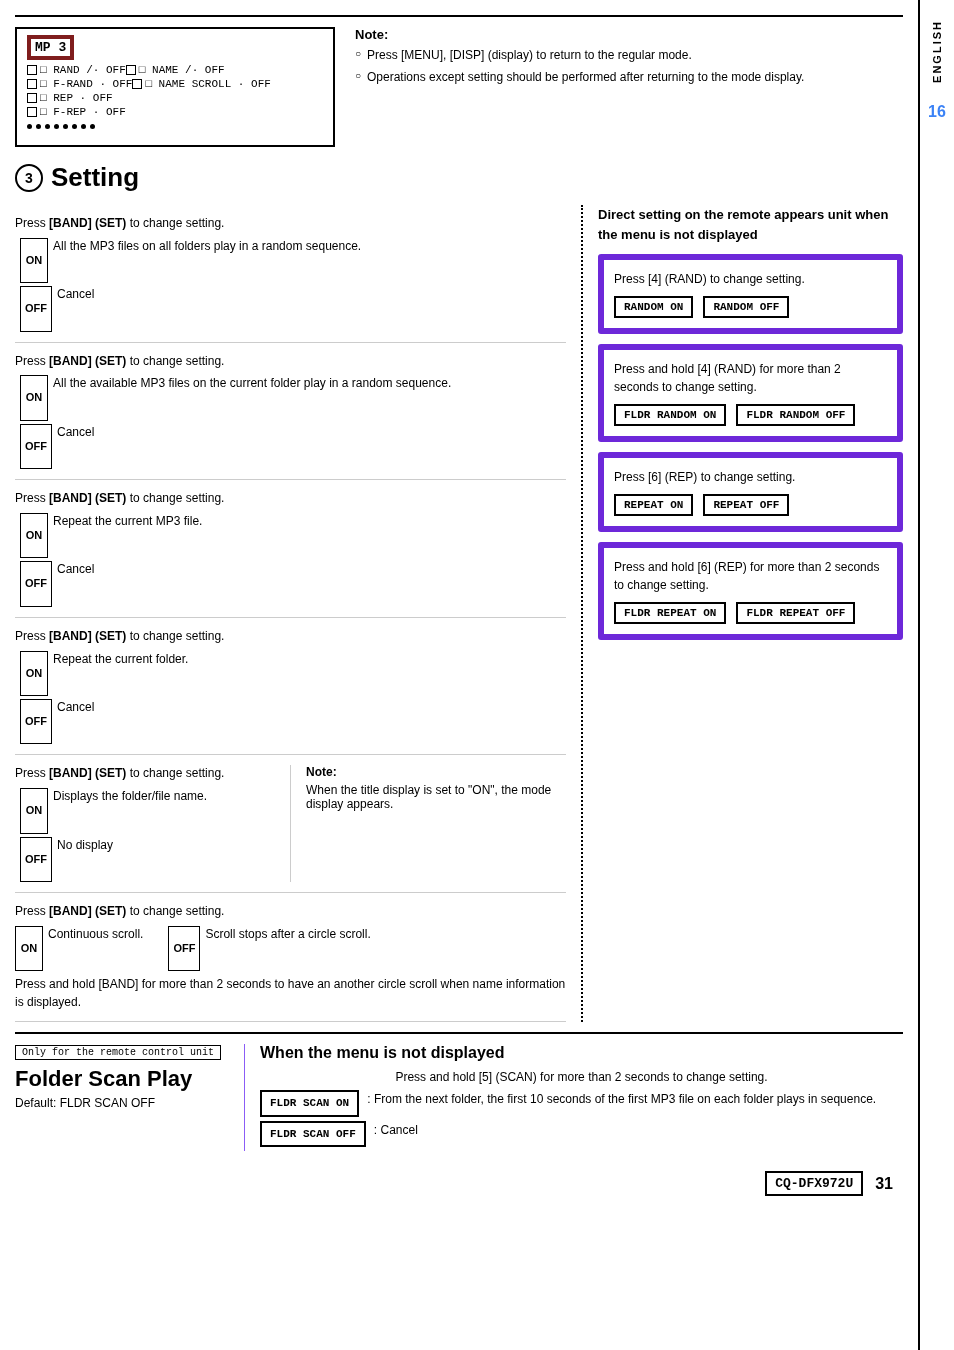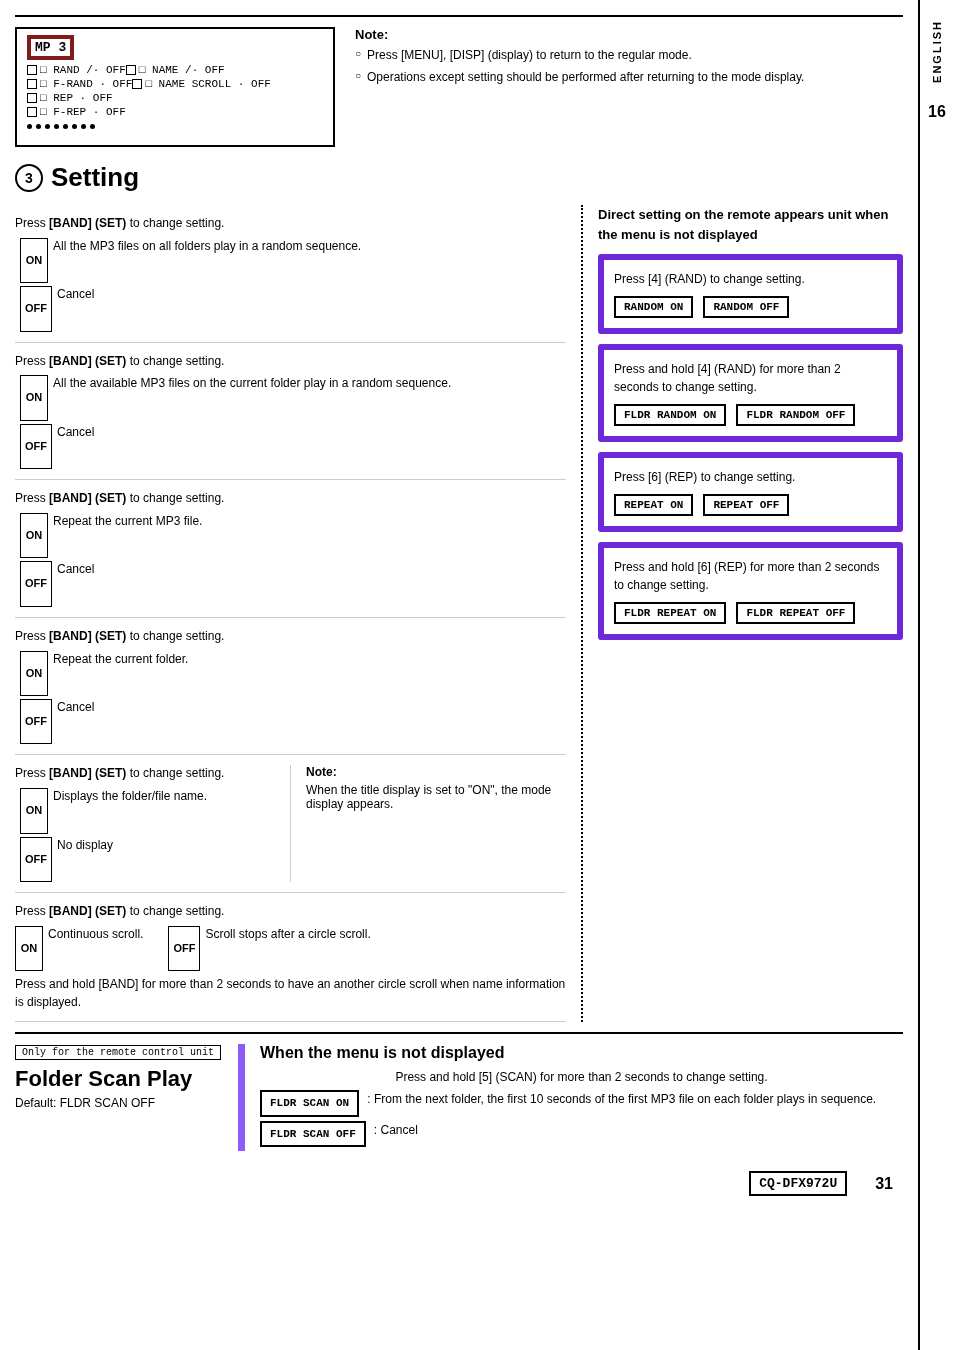--- a/index.html
+++ b/index.html
@@ -42,21 +42,21 @@
       font-size: 11px;
       font-weight: bold;
       letter-spacing: 2px;
       color: #000;
       margin-top: 10px;
     }
 
     .sidebar-page-num {
       font-size: 16px;
       font-weight: bold;
-      color: #000000;
+      color: #3b82f6;
       margin-top: 20px;
     }
 
     
     .main-content {
       margin-right: 36px;
       padding: 15px 15px 15px 15px;
       position: relative;
     }
 
@@ -284,21 +284,21 @@
       border-top: 2px solid #000;
       margin-top: 10px;
       padding-top: 10px;
       display: flex;
       gap: 0;
     }
 
     .folder-scan-left {
       width: 230px;
       flex-shrink: 0;
-      border-right: 7px solid #8b5cf6;
+      border-right: 1px solid #8b5cf6;
       padding-right: 15px;
     }
 
     .remote-only-badge {
       border: 1px solid #000;
       display: inline-block;
       padding: 1px 6px;
       font-size: 10px;
       margin-bottom: 6px;
       font-family: 'Courier New', monospace;
@@ -616,20 +616,20 @@
             <span>: From the next folder, the first 10 seconds of the first MP3 file on each folder plays in sequence.</span>
           </div>
           <div class="folder-scan-buttons">
             <span class="lcd-button">FLDR SCAN OFF</span>
             <span>: Cancel</span>
           </div>
         </div>
       </div>
     </div>
 
-    <div style="display:flex; justify-content:flex-end; align-items:center; margin-top:20px; gap:28px; padding-right:10px;">
+    <div style="display:flex; justify-content:flex-end; align-items:center; margin-top:20px; gap:12px; padding-right:10px;">
       <span class="model-badge">CQ-DFX972U</span>
       <span class="page-num-bottom">31</span>
     </div>
 
   </div>
 
 </div>
 
 </body></html>

